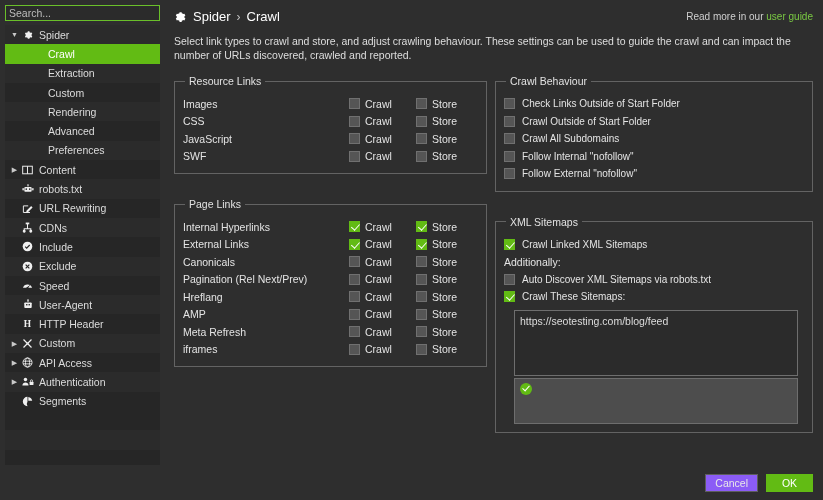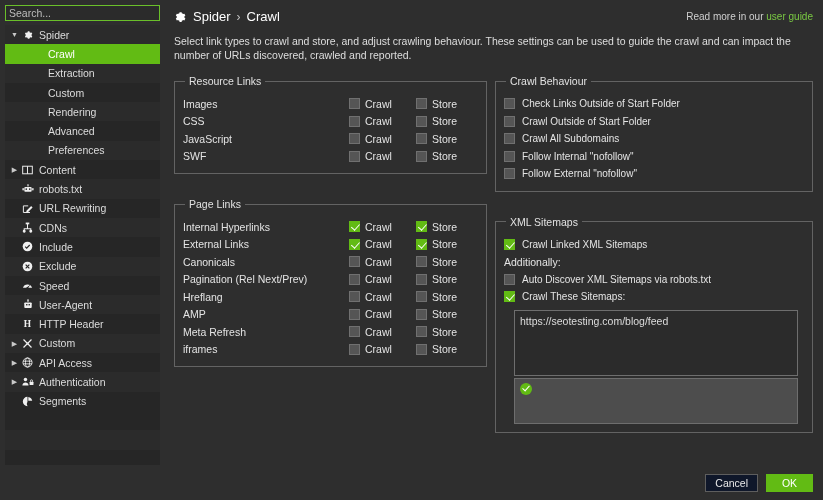--- a/index.html
+++ b/index.html
@@ -190,21 +190,21 @@
     right: 9px; bottom: 8px;
     display: flex; gap: 8px;
   }
   .btn {
     font-family: "Liberation Sans", sans-serif;
     font-size: 10.5px;
     height: 18px;
     min-width: 47px;
     padding: 0 9px;
     border: 1px solid #5e5e5e;
-    background: #0f172a;
+    background: #8b5cf6;
     color: #e8e8e8;
     cursor: pointer;
   }
   .btn.primary {
     background: #62bb14;
     border-color: #62bb14;
     color: #ffffff;
   }
 </style>
 </head>

